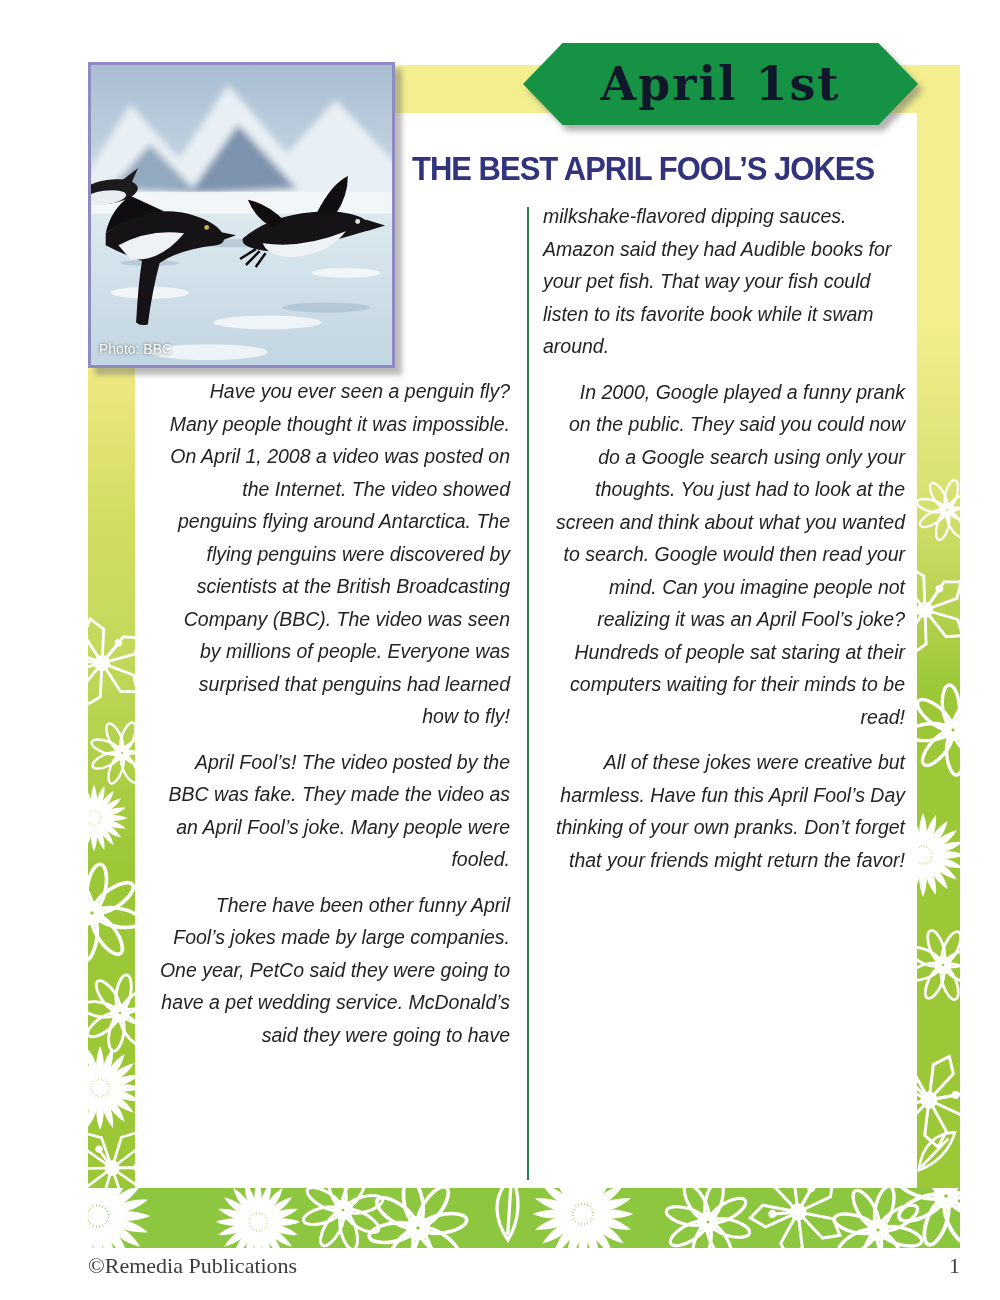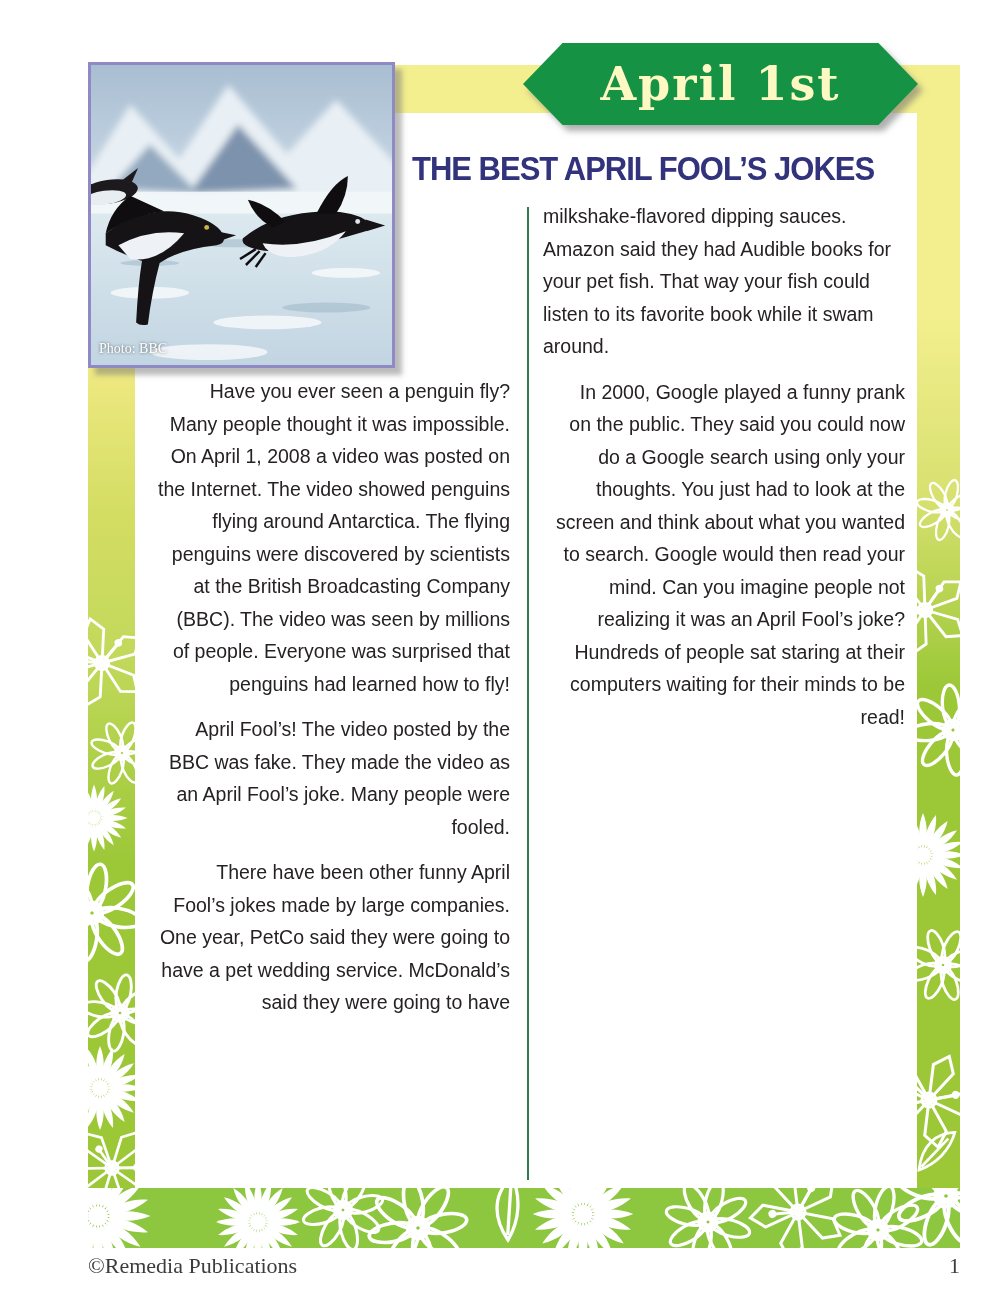--- a/index.html
+++ b/index.html
@@ -51,48 +51,49 @@
     left:523px;top:43px;width:395px;height:82px;
     filter:drop-shadow(5px 6px 3px rgba(110,110,110,.55));
   }
   .banner-shape{
     width:100%;height:100%;background:var(--banner-green);
     clip-path:polygon(10% 0%,90% 0%,100% 50%,90% 100%,10% 100%,0% 50%);
     display:flex;align-items:center;justify-content:center;
   }
   .banner-label{
     font-family:"DejaVu Serif",serif;font-weight:bold;font-size:46px;
-    color:#fef9c3;letter-spacing:2px;line-height:1;
+    color:#0f172a;letter-spacing:2px;line-height:1;
   }
 
   
   .page-title{
     left:412px;top:150px;width:470px;margin:0;
     font-size:31px;font-weight:800;letter-spacing:-1px;
     color:var(--title-navy);font-family:"Liberation Sans",sans-serif;
     transform:scaleY(1.08);transform-origin:left top;white-space:nowrap;
   }
 
   
   .photo-frame{
     left:88px;top:62px;width:307px;height:306px;box-sizing:border-box;
     border:3px solid var(--photo-border);
     box-shadow:7px 7px 5px rgba(120,120,120,.5);
     overflow:hidden;background:#c9d6e2;
   }
   .photo-frame svg{display:block;width:100%;height:100%;}
   .photo-credit{
     position:absolute;left:8px;bottom:8px;color:#ffffff;font-size:14px;
-    font-family:Liberation Serif, serif;text-shadow:0 0 3px rgba(0,0,0,.6);
+    font-family:Liberation Sans, sans-serif;text-shadow:0 0 3px rgba(0,0,0,.6);
   }
 
   
   .col{
     font-size:19.5px;line-height:32.5px;color:var(--text-black);
     text-align:left;
+    font-style:italic;
   }
   .col p{margin:0 0 13px 0;}
   .col p.indent{text-indent:28px;text-align:right;}
   .left-col{left:158px;top:375px;width:352px;}
   .right-col{left:543px;top:200px;width:362px;}
   .divider{
     left:527px;top:207px;width:2px;height:973px;background:var(--divider-green);
   }
 
   
@@ -283,18 +284,19 @@
   <p class="indent">Have you ever seen a penguin fly? Many people thought it was impossible. On April 1, 2008 a video was posted on the Internet. The video showed penguins flying around Antarctica. The flying penguins were discovered by scientists at the British Broadcasting Company (BBC). The video was seen by millions of people. Everyone was surprised that penguins had learned how to fly!</p>
   <p class="indent">April Fool’s! The video posted by the BBC was fake. They made the video as an April Fool’s joke. Many people were fooled.</p>
   <p class="indent">There have been other funny April Fool’s jokes made by large companies. One year, PetCo said they were going to have a pet wedding service. McDonald’s said they were going to have</p>
 </div>
 
 <div class="abs divider"></div>
 
 <div class="abs col right-col">
   <p>milkshake-flavored dipping sauces. Amazon said they had Audible books for your pet fish. That way your fish could listen to its favorite book while it swam around.</p>
   <p class="indent">In 2000, Google played a funny prank on the public. They said you could now do a Google search using only your thoughts. You just had to look at the screen and think about what you wanted to search. Google would then read your mind. Can you imagine people not realizing it was an April Fool’s joke? Hundreds of people sat staring at their computers waiting for their minds to be read!</p>
+  <p class="indent">All of these jokes were creative but harmless. Have fun this April Fool’s Day thinking of your own pranks. Don’t forget that your friends might return the favor!</p>
 </div>
 
 <div class="abs footer">
   <span class="left">©Remedia Publications</span>
   <span class="center">1</span>
 </div>
 
 </body></html>

